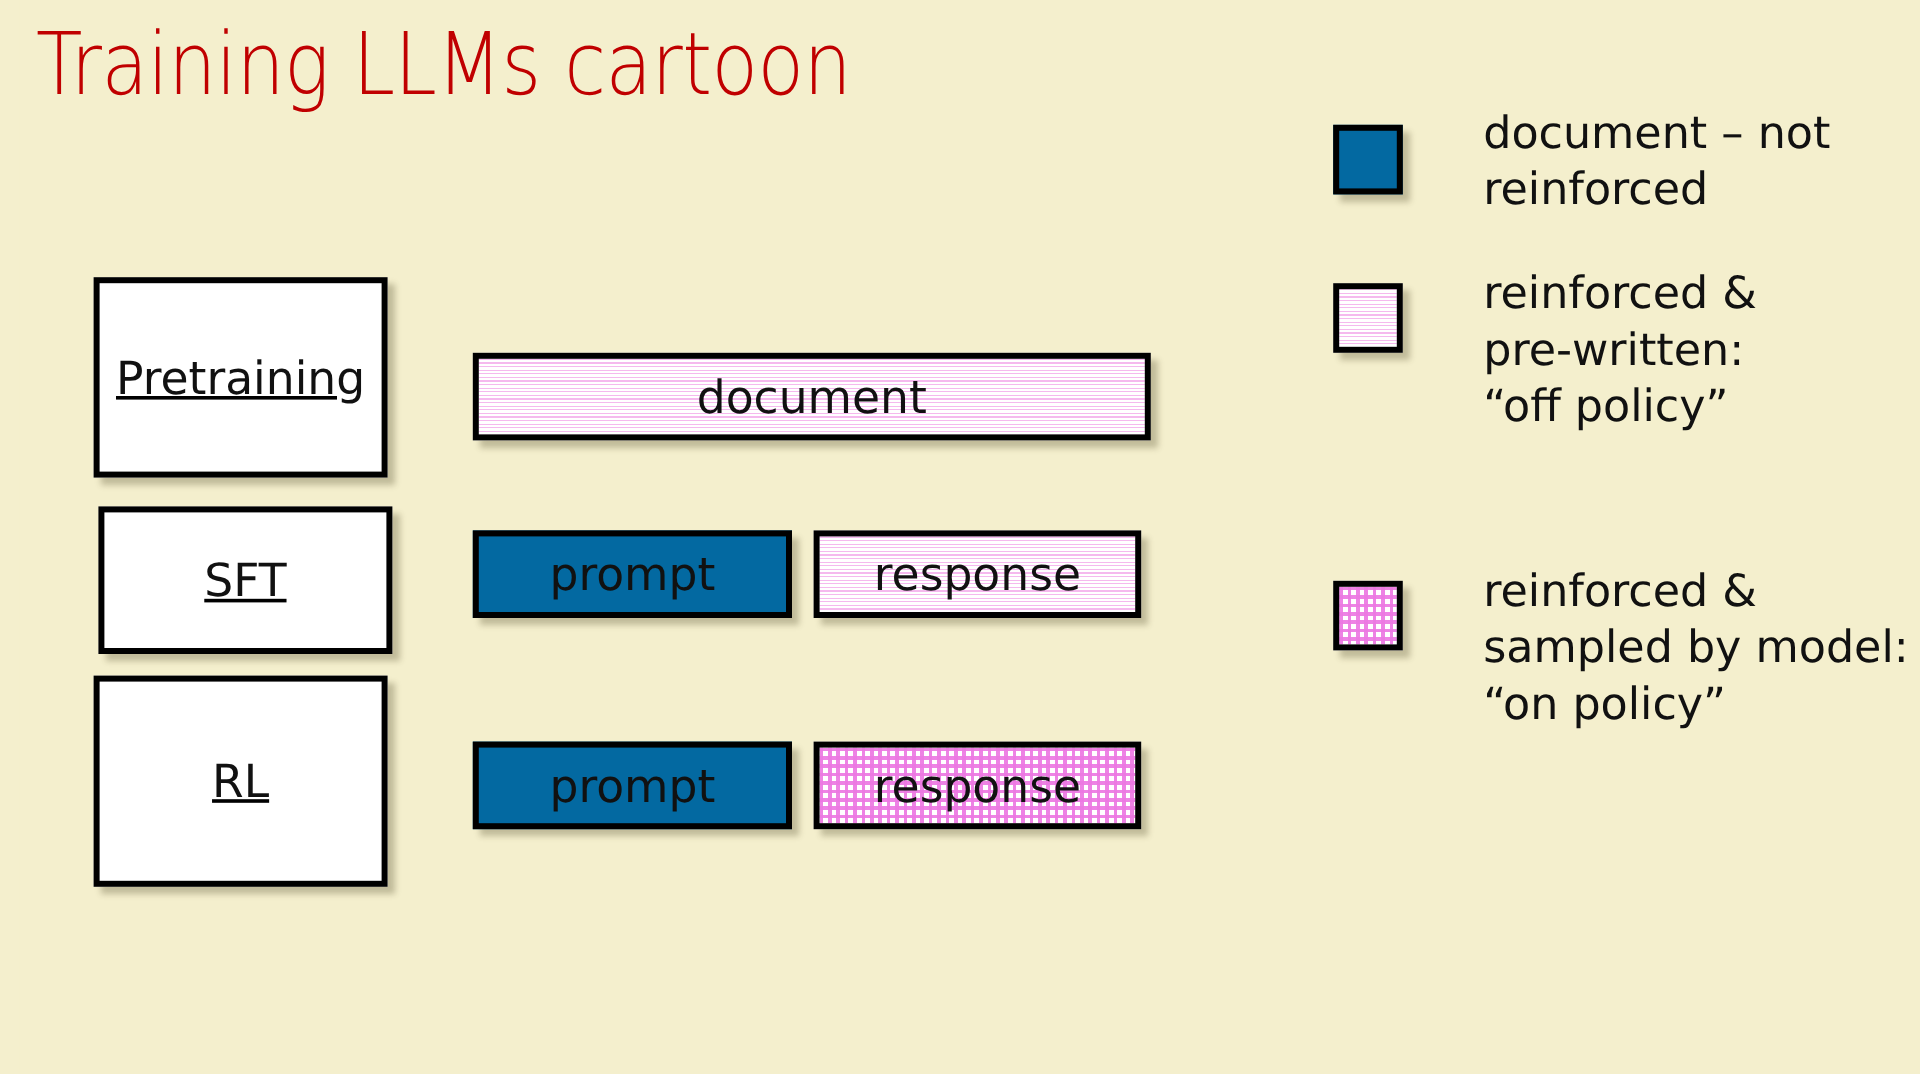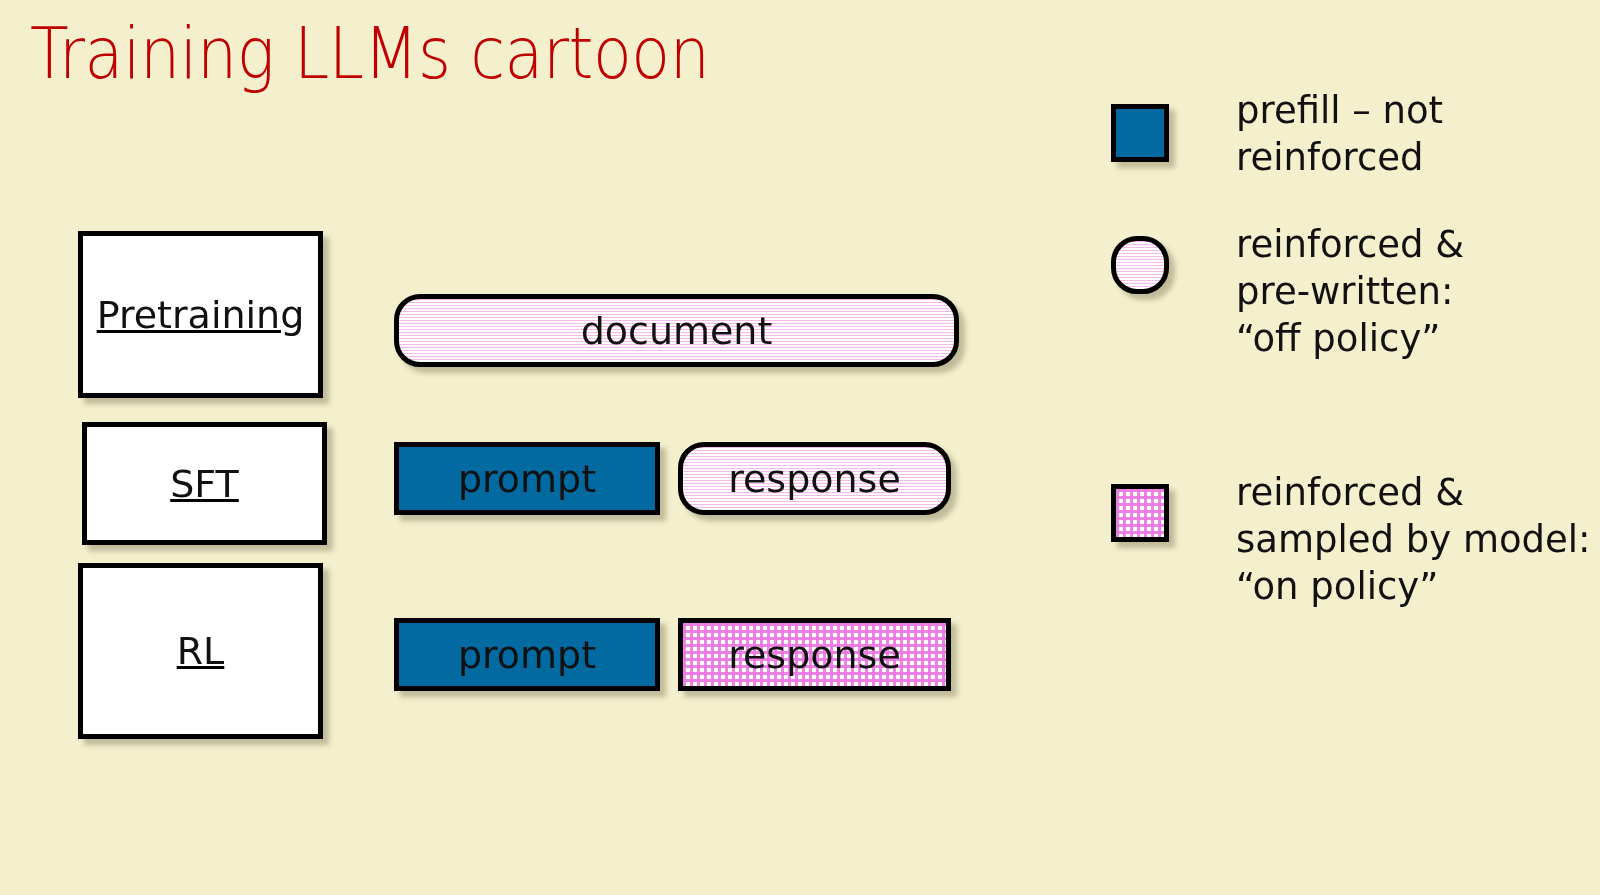--- a/index.html
+++ b/index.html
@@ -64,21 +64,20 @@
     background: #0369a1;
   }
   .seg-offpolicy {
     background-color: #ffffff;
     background-image: repeating-linear-gradient(
         to bottom,
         #f5b9ee 0px,
         #f5b9ee 1px,
         #ffffff 1px,
         #ffffff 3px);
-    border-radius: 26px;
   }
   .seg-onpolicy {
     background-color: #ffffff;
     background-image:
       repeating-linear-gradient(to bottom,
         rgba(236,120,226,0.92) 0px,
         rgba(236,120,226,0.92) 3px,
         rgba(255,255,255,0) 3px,
         rgba(255,255,255,0) 7px),
       repeating-linear-gradient(to right,
@@ -136,21 +135,21 @@
 
   <div class="box seg-prefill" style="left:378px; top:618px; width:266px; height:73px;">
     <span class="box-label">prompt</span>
   </div>
 
   <div class="box seg-onpolicy" style="left:662px; top:618px; width:273px; height:73px;">
     <span class="box-label">response</span>
   </div>
 
   <div class="legend-swatch seg-prefill" style="left:1095px; top:104px; width:58px; height:58px;"></div>
-  <div class="legend-text" style="left:1220px; top:88px; width:340px;">prefill – not
+  <div class="legend-text" style="left:1220px; top:88px; width:340px;">document – not
 reinforced</div>
 
   <div class="legend-swatch seg-offpolicy" style="left:1095px; top:236px; width:58px; height:58px;"></div>
   <div class="legend-text" style="left:1220px; top:222px; width:360px;">reinforced &amp;
 pre-written:
 “off policy”</div>
 
   <div class="legend-swatch seg-onpolicy" style="left:1095px; top:484px; width:58px; height:58px;"></div>
   <div class="legend-text" style="left:1220px; top:470px; width:400px;">reinforced &amp;
 sampled by model:

